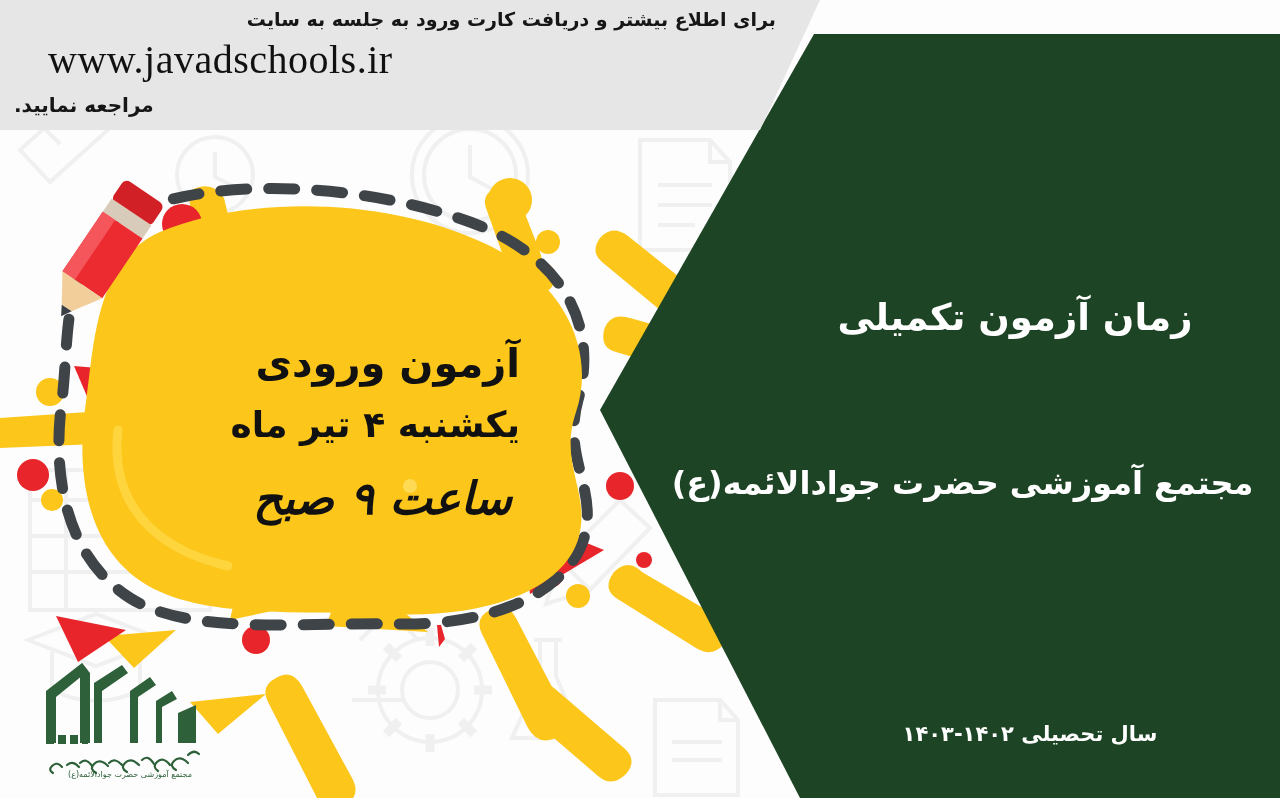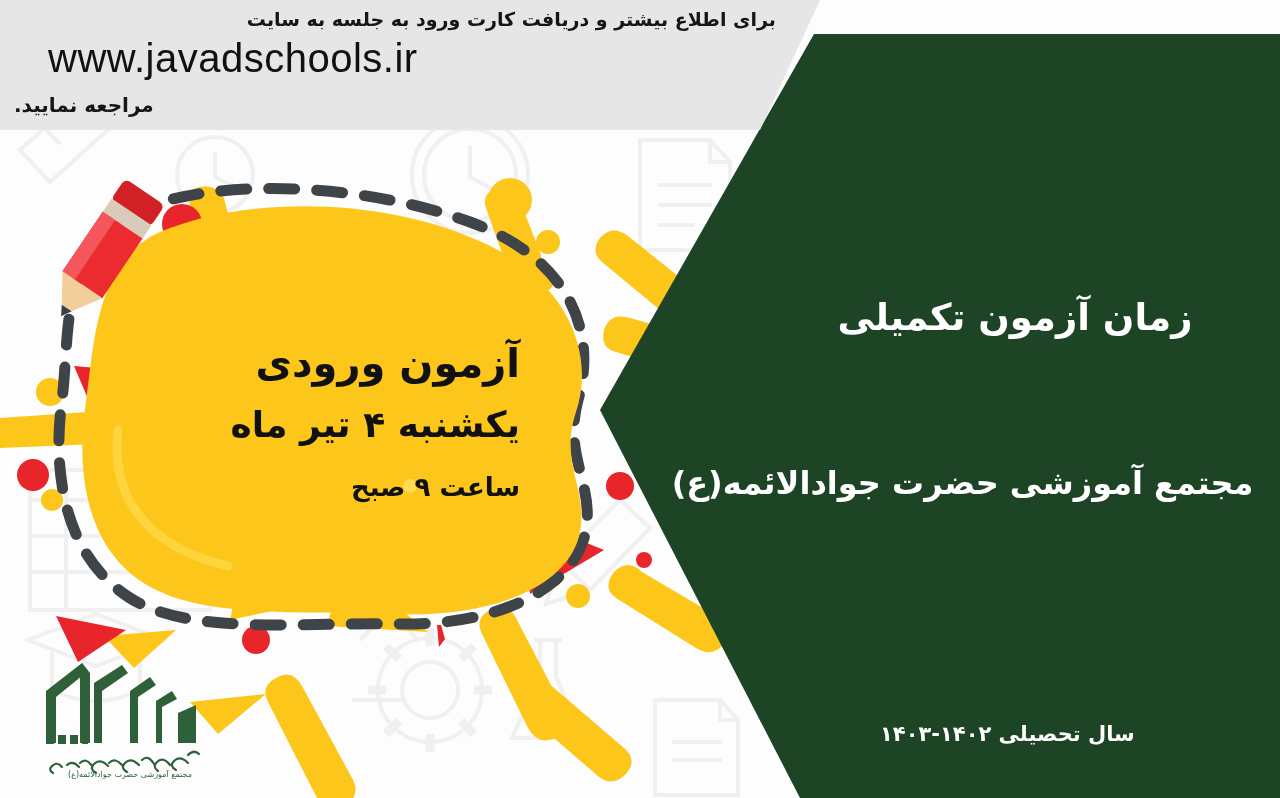--- a/index.html
+++ b/index.html
@@ -20,21 +20,21 @@
     background:#e6e6e6;z-index:6;
     clip-path:polygon(0 0,820px 0,760px 130px,0 130px);
   }
   .banner-line1{
     position:absolute;right:44px;top:8px;
     direction:rtl;text-align:right;white-space:nowrap;
     font-size:19px;font-weight:bold;color:#161616;letter-spacing:-.2px;
   }
   .banner-url{
     position:absolute;left:48px;top:36px;
-    font-family:Liberation Sans, sans-serif;
+    font-family:Liberation Serif, serif;
     font-size:40px;color:#111;letter-spacing:.5px;white-space:nowrap;
   }
   .banner-line3{
     position:absolute;left:14px;top:93px;
     direction:rtl;font-size:20px;font-weight:bold;color:#161616;white-space:nowrap;
   }
 
   
   .green-panel{
     position:absolute;top:0;left:0;width:1280px;height:798px;z-index:4;
@@ -43,41 +43,41 @@
   .green-text{
     position:absolute;z-index:5;direction:rtl;text-align:center;
     color:#ffffff;font-weight:bold;white-space:nowrap;
     text-shadow:0 0 1px rgba(0,0,0,.15);
   }
   .gt1{left:760px;top:296px;width:510px;font-size:37px;}
   .gt2{left:660px;top:382px;width:610px;font-size:34px;}
   .gt3{left:655px;top:464px;width:615px;font-size:32px;}
   .gt-year{
     position:absolute;z-index:5;left:880px;top:722px;width:300px;
-    direction:rtl;text-align:left;color:#ffffff;font-weight:bold;font-size:21px;
+    direction:rtl;text-align:center;color:#ffffff;font-weight:bold;font-size:21px;
     white-space:nowrap;
   }
 
   
   .decor{position:absolute;inset:0;z-index:1;}
 
   
   .dash-layer{position:absolute;inset:0;z-index:2;}
 
   
   .blob-layer{position:absolute;inset:0;z-index:3;}
 
   
   .blob-text{
     position:absolute;z-index:5;direction:rtl;text-align:right;
     color:#111111;font-weight:bold;white-space:nowrap;
   }
   .bt1{left:120px;top:316px;width:400px;font-size:40px;margin-top:24px;}
   .bt2{left:110px;top:404px;width:410px;font-size:36px;}
-  .bt3{left:100px;top:472px;width:420px;font-size:26px;}
+  .bt3{left:92px;top:472px;width:420px;font-size:45px;font-style:italic;}
 
   
   .pencil{position:absolute;left:40px;top:178px;width:130px;height:150px;z-index:3;}
 
   
   .logo{position:absolute;left:38px;top:655px;width:185px;height:125px;z-index:5;}
 </style>
 </head>
 <body>
 

